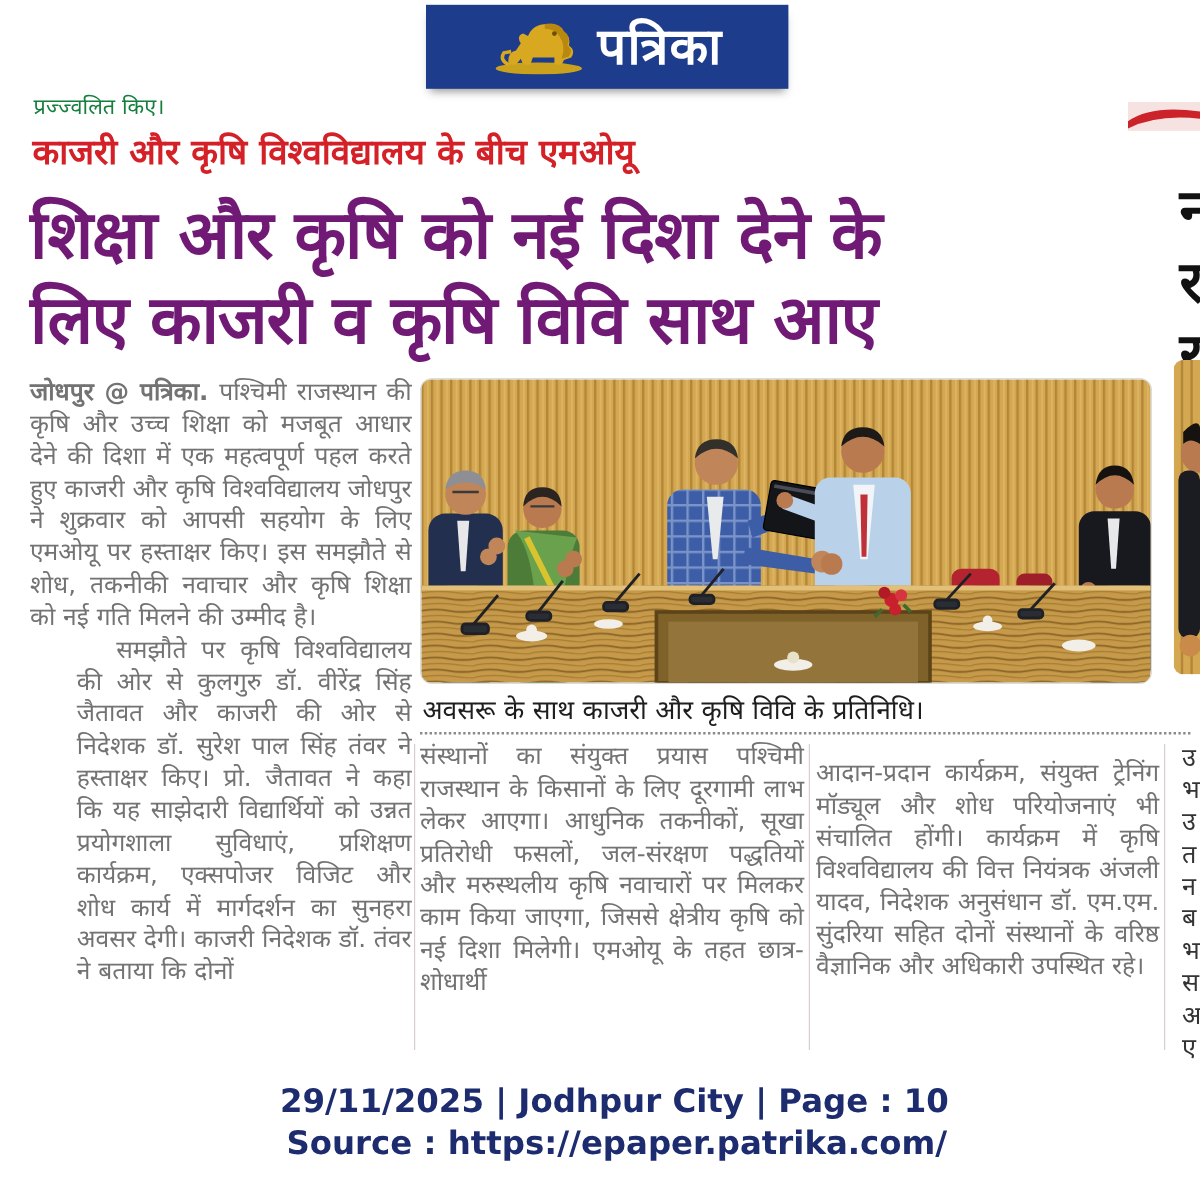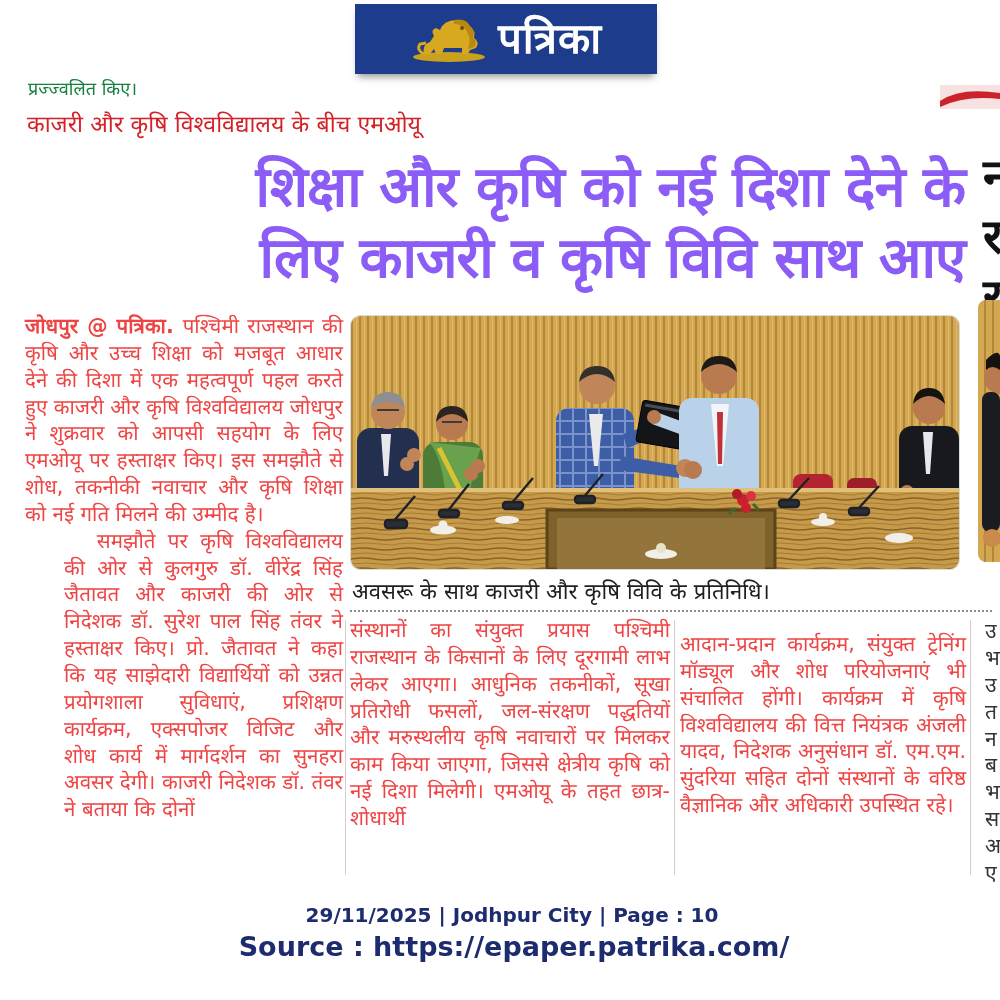--- a/index.html
+++ b/index.html
@@ -11,42 +11,42 @@
             box-shadow:0 6px 7px -3px rgba(70,70,70,.55);}
   .brand-text{color:#ffffff;font-weight:bold;font-size:42px;line-height:1;letter-spacing:1px;}
   
   .frag-top-left{position:absolute;left:28px;top:76px;font-size:18px;color:#15803d;}
   .frag-pink-band{position:absolute;left:940px;top:85px;width:60px;height:24px;background:#f6e3e1;overflow:hidden;}
   .frag-headline-right{position:absolute;left:983px;top:146px;width:40px;font-size:48px;font-weight:bold;
                        color:#111;line-height:1.25;white-space:pre-line;}
   .frag-col-right{position:absolute;left:985px;top:618px;width:30px;font-size:21px;color:#333;
                   line-height:1.28;white-space:pre-line;}
   
-  .kicker{position:absolute;left:27px;top:112px;font-size:23px;font-weight:normal;color:#d42027;line-height:1.1;}
-  .headline{position:absolute;left:25px;top:152px;width:940px;font-size:56px;font-weight:bold;color:#8b5cf6;
-            line-height:1.26;letter-spacing:-1px;text-align:right;}
-  
-  .col{position:absolute;font-size:20.5px;line-height:1.31;text-align:justify;color:#ef4444;}
+  .kicker{position:absolute;left:27px;top:112px;font-size:29px;font-weight:bold;color:#d42027;line-height:1.1;}
+  .headline{position:absolute;left:25px;top:162px;width:940px;font-size:56px;font-weight:bold;color:#701a75;
+            line-height:1.26;letter-spacing:-1px;}
+  
+  .col{position:absolute;font-size:20.5px;line-height:1.31;text-align:justify;color:#737373;}
   .col p{margin:0;}
   .col .indent{text-indent:1.6em;margin-left:39px;}
   .lead{font-weight:bold;}
   #col1{left:25px;top:313px;width:318px;height:570px;}
   #col2{left:350px;top:617px;width:320px;height:266px;}
   #col3{left:680px;top:631px;width:286px;height:266px;}
   .colrule{position:absolute;width:1px;background:#d8cccc;}
   
   .photo{position:absolute;left:350px;top:315px;width:608px;height:253px;border-radius:10px;
          overflow:hidden;border:1px solid #d8dde2;}
   .photo svg{display:block;}
   .photo-strip{position:absolute;left:978px;top:300px;width:22px;height:262px;border-radius:8px 0 0 8px;overflow:hidden;}
   .caption{position:absolute;left:352px;top:575px;width:640px;font-size:22px;color:#1e1e1e;}
   .caption-rule{position:absolute;left:350px;top:610px;width:642px;border-bottom:2px dotted #8a8a8a;}
   
   .footer{position:absolute;left:0;top:903px;width:100%;text-align:center;color:#1d2b6f;font-weight:bold;}
-  .footer .l1{font-size:20px;margin-left:24px;}
+  .footer .l1{font-size:27px;margin-left:24px;}
   .footer .l2{font-size:27px;margin-top:4px;margin-left:28px;}
 </style>
 </head>
 <body>
 
 <div id="page">
 
   <div class="masthead">
     <span style="display:inline-block;line-height:0;">
       <svg width="78" height="46" viewBox="0 0 78 46">

